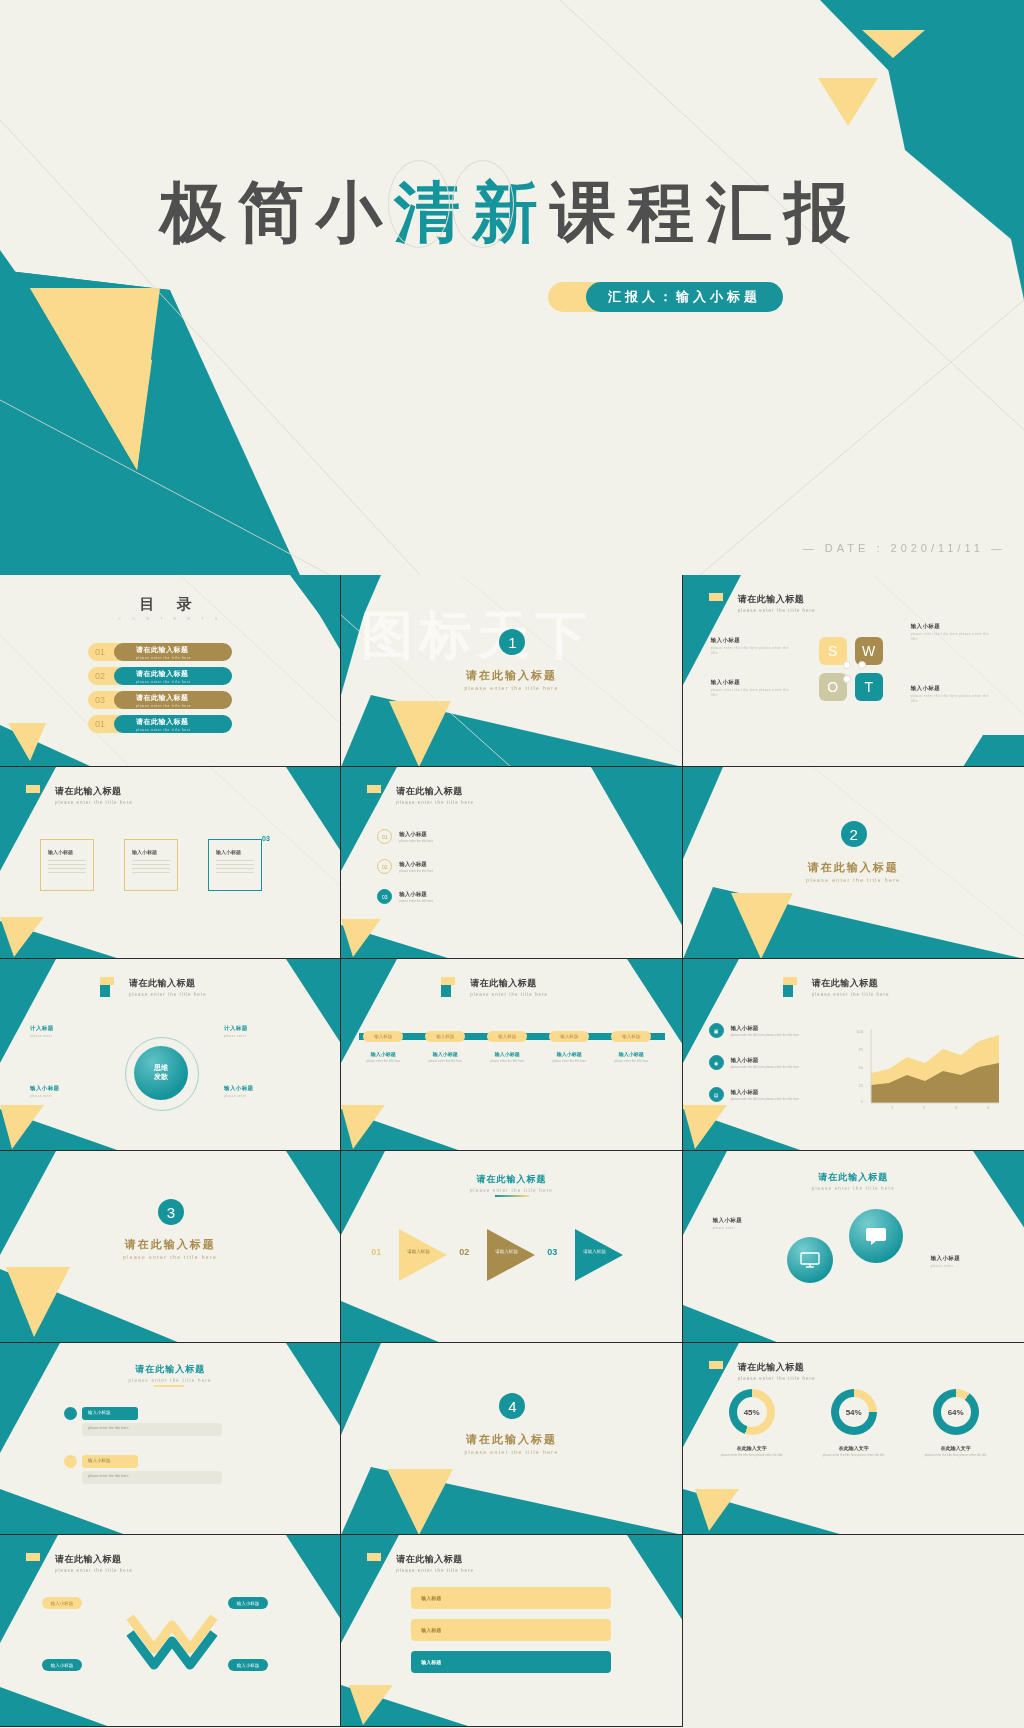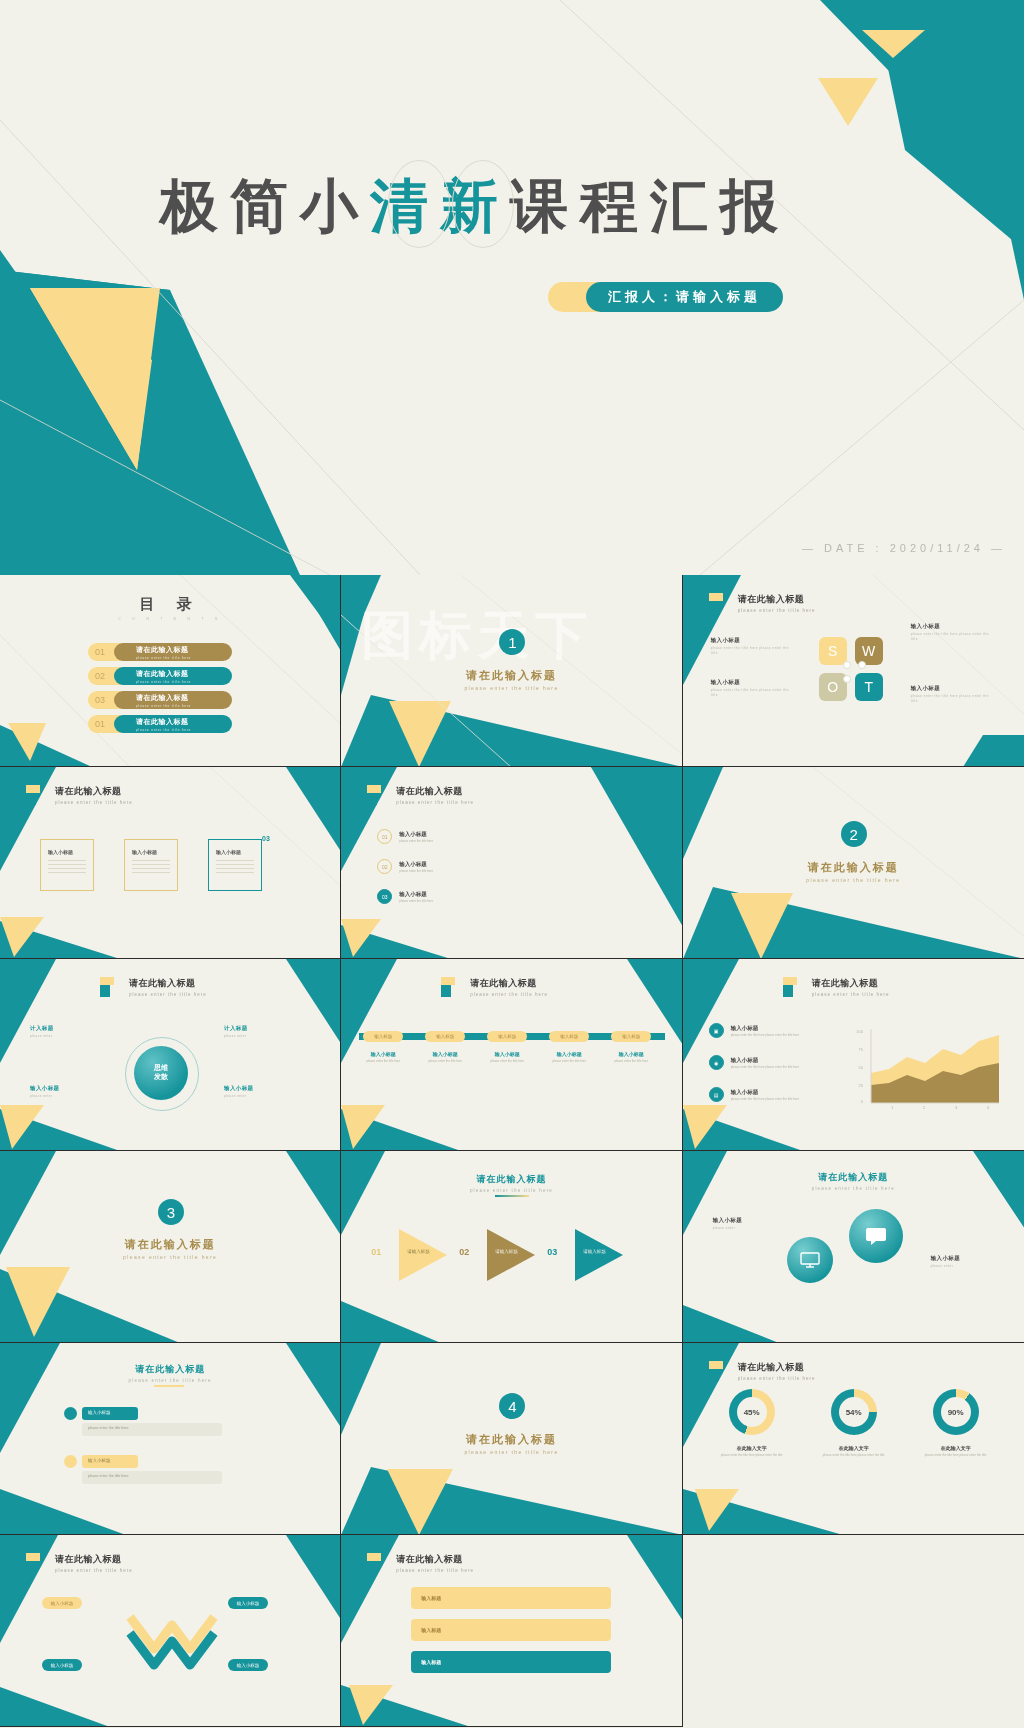--- a/index.html
+++ b/index.html
@@ -1,21 +1,21 @@
 <!DOCTYPE html>
 <html><head>
 <meta charset="utf-8">
 <style>
   html,body{margin:0;padding:0;background:#f1f0e8;}
   body{width:1024px;height:1728px;font-family:"Liberation Sans","DejaVu Sans",sans-serif;overflow:hidden;}
   .page{position:relative;width:1024px;height:1728px;background:#f1f0e8;}
 
   
   .hero{position:relative;width:1024px;height:575px;background:#f3f2ea;overflow:hidden;}
-  .hero-title{position:absolute;left:160px;top:168px;font-size:58px;letter-spacing:12px;
+  .hero-title{position:absolute;left:160px;top:168px;font-size:66px;letter-spacing:12px;
     color:#4f4f4f;font-weight:700;white-space:nowrap;}
   .hero-title .accent{color:#16949b;}
   .ring{position:absolute;border:1px solid #dcdcd0;border-radius:50%;width:60px;height:86px;top:160px;}
   .speaker{position:absolute;left:548px;top:282px;height:30px;display:flex;align-items:center;}
   .speaker .yellow{width:78px;height:30px;background:#fadb8e;border-radius:15px 0 0 15px;}
   .speaker .tealpill{height:30px;background:#18939a;border-radius:15px;margin-left:-40px;
     display:flex;align-items:center;padding:0 22px;color:#fff;font-size:13px;letter-spacing:4px;font-weight:700;}
   .date{position:absolute;right:18px;top:542px;font-size:11px;letter-spacing:4px;color:#b9b8ac;}
 
   
@@ -170,24 +170,24 @@
     </svg>
 
     <div class="hero-title">
       <span>极简小</span><span class="accent">清新</span><span>课程汇报</span>
     </div>
     <div class="ring" style="left:388px;"></div>
     <div class="ring" style="left:452px;"></div>
 
     <div class="speaker">
       <div class="yellow"></div>
-      <div class="tealpill">汇报人：请输入标题</div>
-    </div>
-
-    <div class="date">— DATE : 2020/11/24 —</div>
+      <div class="tealpill">汇报人：输入小标题</div>
+    </div>
+
+    <div class="date">— DATE : 2020/11/11 —</div>
   </div>
 
   <div class="grid">
 
     <div class="slide">
       <svg width="342" height="192" style="position:absolute">
         <rect width="342" height="192" fill="#f3f2ea"></rect>
         <polygon points="250,0 342,0 342,70 290,0" fill="#16949b"></polygon>
         <polygon points="296,0 342,0 342,78" fill="#16949b"></polygon>
         <polygon points="0,150 0,192 92,192" fill="#16949b"></polygon>
@@ -687,21 +687,21 @@
         </div>
       </div>
 
       <div class="donut" style="left:46px;top:46px;background:conic-gradient(#fadb8e 0% 55%, #16949b 55% 100%);">
         <div class="hole">45%</div>
       </div>
       <div class="donut" style="left:148px;top:46px;background:conic-gradient(#fadb8e 0% 25%, #16949b 25% 100%);">
         <div class="hole">54%</div>
       </div>
       <div class="donut" style="left:250px;top:46px;background:conic-gradient(#fadb8e 0% 10%, #16949b 10% 100%);">
-        <div class="hole">90%</div>
+        <div class="hole">64%</div>
       </div>
 
       <div class="donut-cap" style="left:31px;top:102px;">
         <div class="d1">在此输入文字</div>
         <div class="d2">please enter the title here please enter the title</div>
       </div>
       <div class="donut-cap" style="left:133px;top:102px;">
         <div class="d1">在此输入文字</div>
         <div class="d2">please enter the title here please enter the title</div>
       </div>

